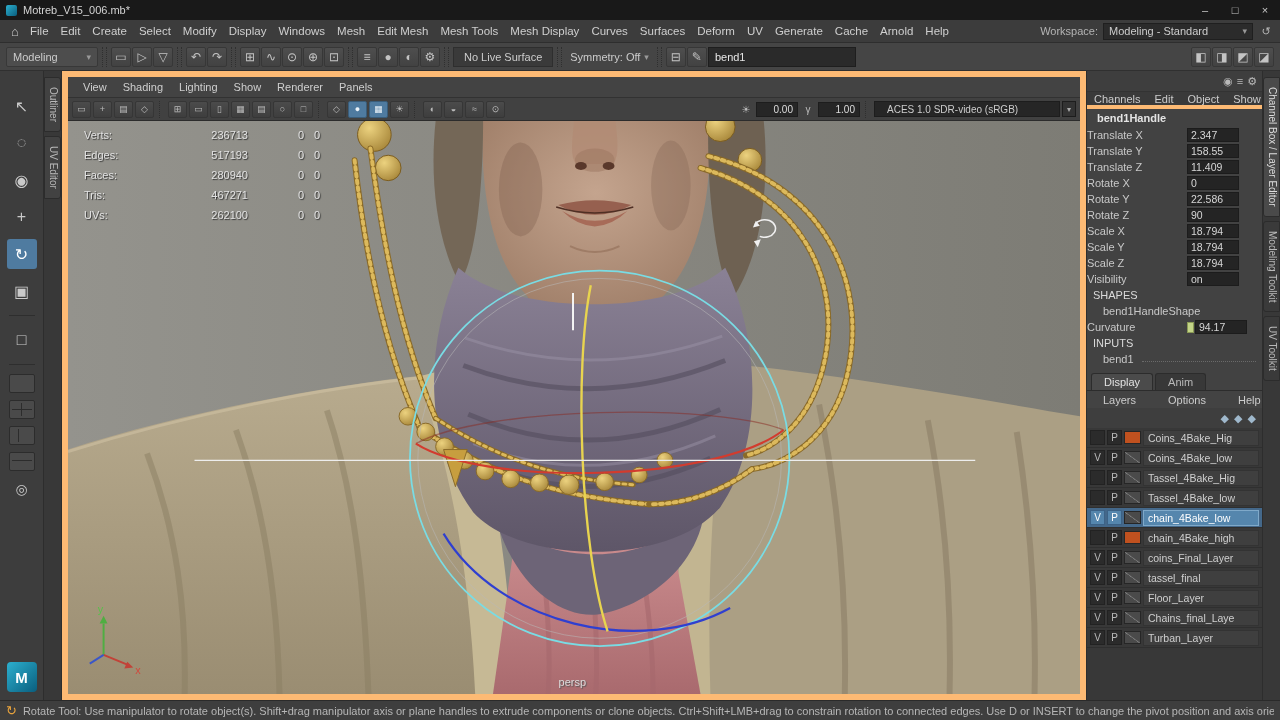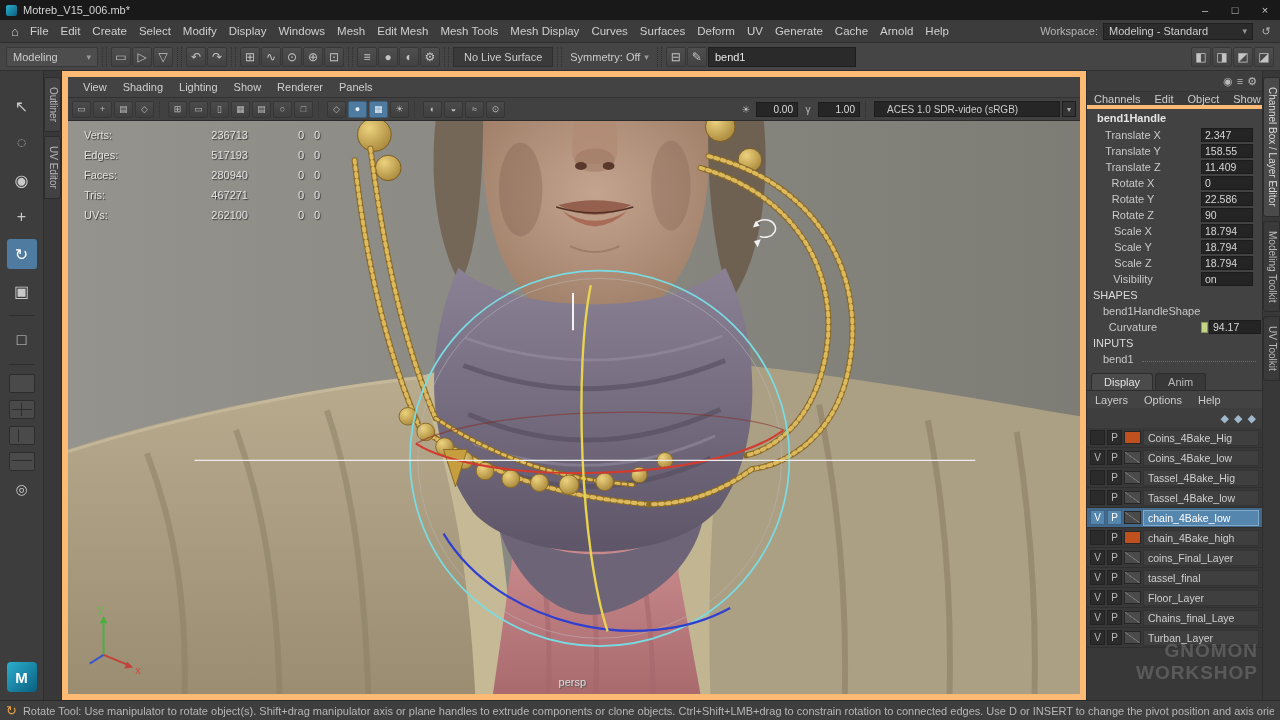--- a/index.html
+++ b/index.html
@@ -76,32 +76,32 @@
 .persp{position:absolute;bottom:6px;left:50%;transform:translateX(-56%);color:#dcdcdc;text-shadow:1px 1px 1px #555}
 
 
 .rightpanel{width:176px;background:#424242;border-left:1px solid #2d2d2d;display:flex;flex-direction:column;position:relative;overflow:hidden}
 .rp-top{height:20px;display:flex;justify-content:flex-end;align-items:center;gap:4px;padding:0 5px;background:#3e3e3e}
 .rp-topicon{color:#b9b9b9;font-size:11px}
 .rp-menus{height:18px;display:flex;align-items:flex-end;background:#3a3a3a;border-top:1px solid #333;border-bottom:4px solid #fdba74;overflow:hidden;white-space:nowrap}
 .rp-menu{padding:0 7px;color:#ccc}
 .node-name{height:18px;display:flex;align-items:center;padding-left:10px;color:#e4e4e4;font-weight:bold}
 .ch-row{height:16px;display:flex;align-items:center}
-.ch-label{width:114px;text-align:center;padding-right:22px;color:#c8c8c8;white-space:nowrap}
+.ch-label{width:100px;text-align:left;padding-right:22px;color:#c8c8c8;white-space:nowrap}
 .ch-value{width:52px;height:14px;background:#242424;border:1px solid #1c1c1c;color:#d6d6d6;display:flex;align-items:center;padding:0 3px;font-size:10.5px}
 .keybox{width:7px;height:11px;background:#c3d487;border:1px solid #8a9a55;margin-right:1px;flex:0 0 auto}
 .sec-header{height:16px;display:flex;align-items:center;padding-left:6px;font-weight:normal;color:#dadada}
 .sub-node{height:16px;display:flex;align-items:center;padding-left:16px;color:#c8c8c8}
 .inputs-node{height:16px;display:flex;align-items:center;padding-left:16px;color:#c8c8c8}
 .dotfill{flex:1;border-bottom:1px dotted #6a6a6a;margin:0 6px 4px 8px;height:10px}
 .le-tabs{display:flex;margin-top:6px;padding-left:4px;gap:2px}
 .le-tab{padding:2px 12px;background:#383838;border:1px solid #2c2c2c;border-bottom:none;border-radius:3px 3px 0 0;color:#b9b9b9}
 .le-tab.active{background:#4b4b4b;color:#e2e2e2}
 .le-menus{height:18px;background:#434343;border-top:1px solid #2c2c2c;display:flex;align-items:center}
-.le-menu{padding:0 8px}
+.le-menu{padding:0 16px}
 .le-icons{height:20px;display:flex;align-items:center;justify-content:flex-end;gap:5px;padding:0 6px;background:#3e3e3e}
 .le-icon{color:#9fb8cc;font-size:11px}
 .layers{flex:1;background:#383838;overflow:hidden}
 .layer-row{height:20px;display:flex;align-items:center;gap:2px;padding:0 3px;border-bottom:1px solid #2f2f2f}
 .lcell{width:15px;height:15px;background:#2b2b2b;border:1px solid #222;color:#bbb;font-size:10px;display:flex;align-items:center;justify-content:center}
 .swatch{width:17px;height:13px;background:#4a4a4a;border:1px solid #262626;position:relative;flex:0 0 auto}
 .swatch:not(.orange)::after{content:"";position:absolute;inset:0;background:linear-gradient(to top right,transparent 46%,#808080 48%,transparent 54%)}
 .swatch.orange{background:#c0511f}
 .lname{flex:1;height:16px;display:flex;align-items:center;padding:0 4px;color:#cfcfcf;background:#3f3f3f;border:1px solid #333;font-size:10.5px;white-space:nowrap;overflow:hidden;min-width:0}
 .layer-row.selected{background:#44688a}
@@ -595,24 +595,20 @@
             <div class="lname">Chains_final_Laye</div>
           </div>
         <div class="layer-row">
             <div class="lcell">V</div>
             <div class="lcell">P</div>
             <div class="swatch"></div>
             <div class="lname">Turban_Layer</div>
           </div>
       </div>
 
-      <div class="watermark">
-        <div>GNOMON</div>
-        <div>WORKSHOP</div>
-      </div>
     </div>
 
     <div class="right-tabs">
       <div class="vtab-r active">Channel Box / Layer Editor</div>
       <div class="vtab-r">Modeling Toolkit</div>
       <div class="vtab-r">UV Toolkit</div>
     </div>
   </div>
 
   <div class="helpline">

